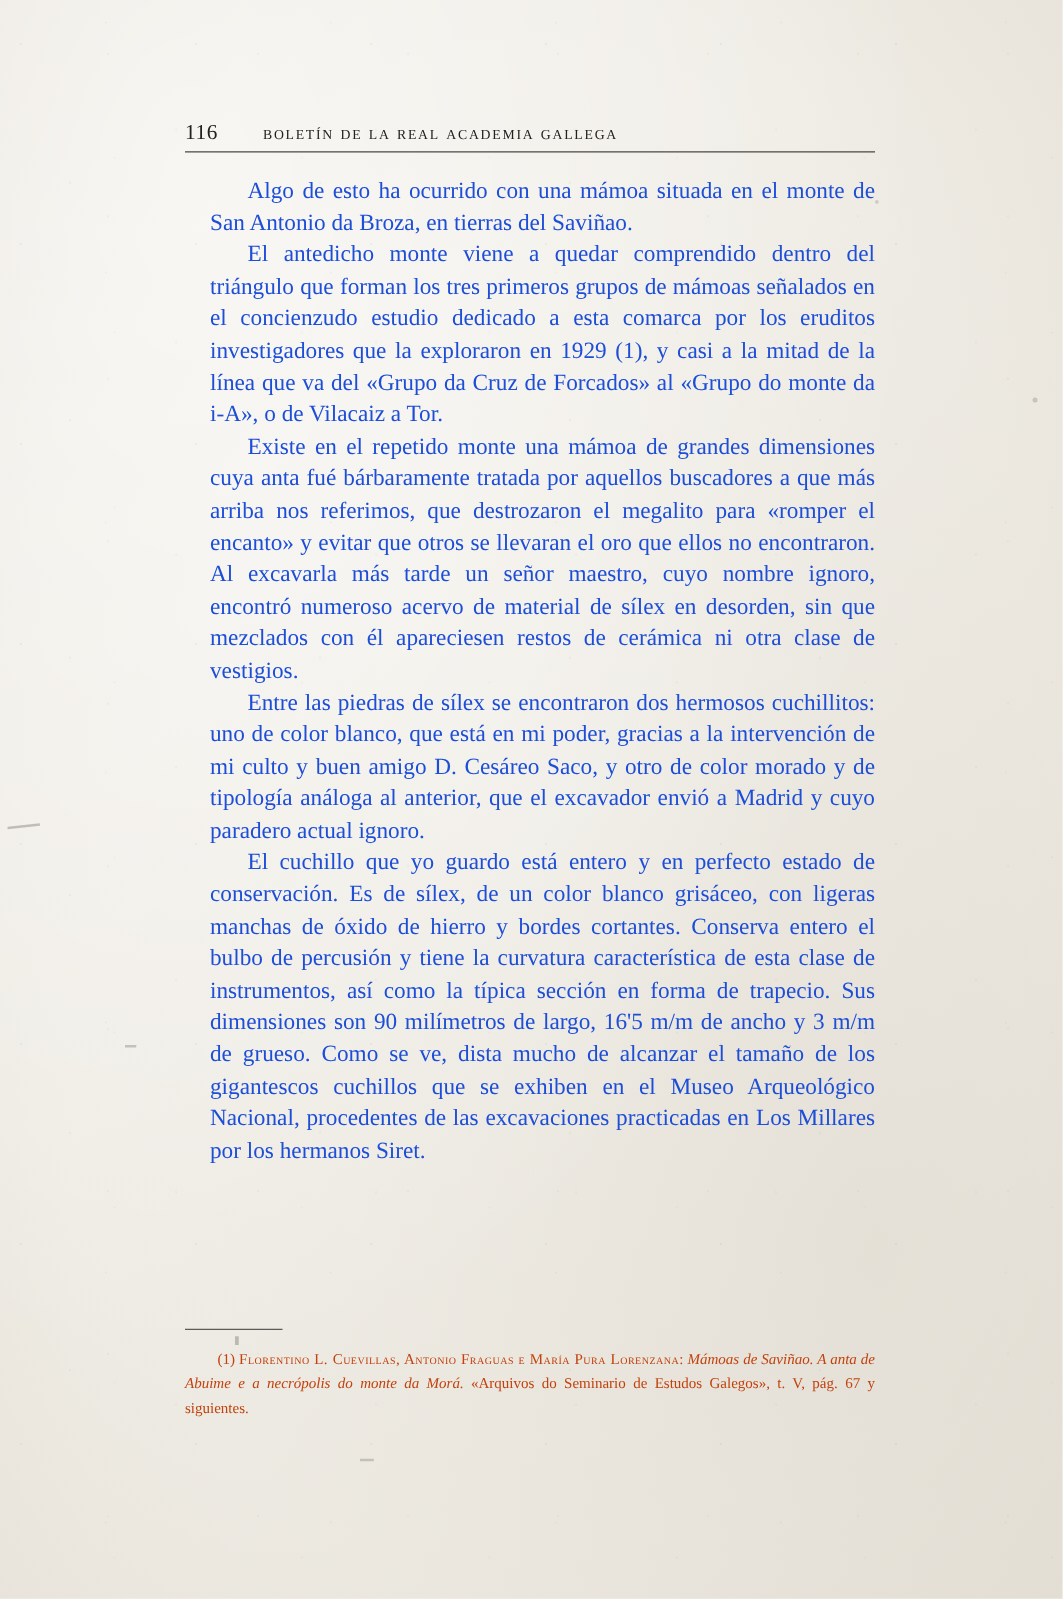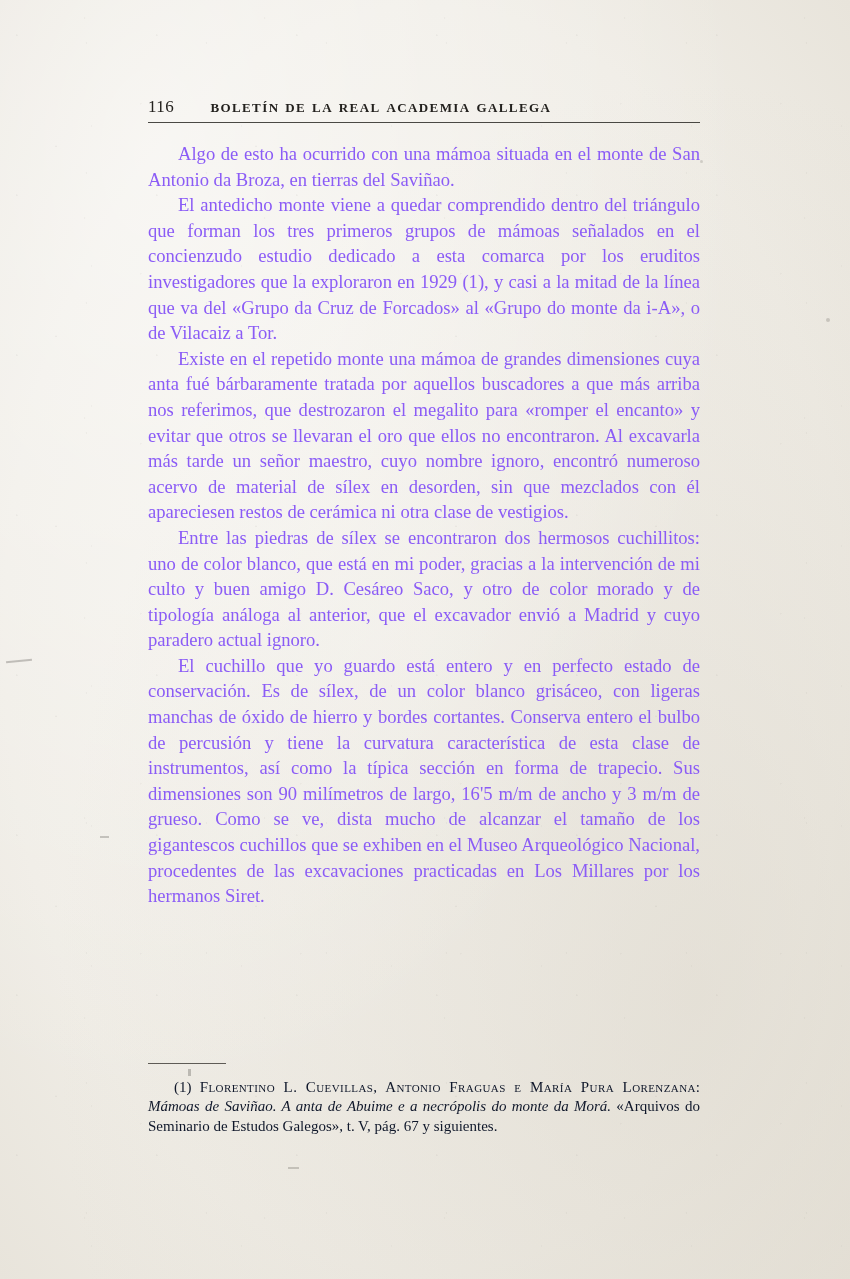--- a/index.html
+++ b/index.html
@@ -60,66 +60,66 @@
     align-items: baseline;
     white-space: nowrap;
   }
   .folio {
     font-size: 17px;
     letter-spacing: 0.5px;
     color: #23211e;
     margin-right: 36px;
   }
   .runtitle {
-    font-size: 18px;
+    font-size: 15px;
     letter-spacing: 1.4px;
     color: #23211e;
     font-variant: small-caps;
     text-transform: lowercase;
-    font-weight: bold;
   }
   .rule {
     margin-top: 5px;
     border-bottom: 1.3px solid #2c2a26;
     width: 100%;
     opacity: 0.85;
   }
 
   
   .body {
     margin-top: 18px;
     font-size: 18.6px;
     line-height: 25.6px;
     text-align: justify;
     text-justify: inter-word;
-    color: #8b5cf6;
+    color: #1d4ed8;
+    margin-left: 20px;
   }
   .body p {
     margin: 0;
     text-indent: 30px;
   }
 
   
   .fn-rule {
     position: absolute;
     left: 148px;
     top: 1063px;
     width: 78px;
     border-bottom: 1.2px solid #3a3732;
     opacity: 0.8;
   }
   .footnote {
     position: absolute;
     left: 148px;
     top: 1078px;
     width: 552px;
-    font-size: 15px;
+    font-size: 12px;
     line-height: 19.4px;
     text-align: justify;
-    color: #0f172a;
+    color: #c2410c;
   }
   .footnote p { margin: 0; text-indent: 26px; }
   .sc {
     font-variant: small-caps;
     letter-spacing: 0.4px;
   }
   .it { font-style: italic; }
 
   
   .mark {

